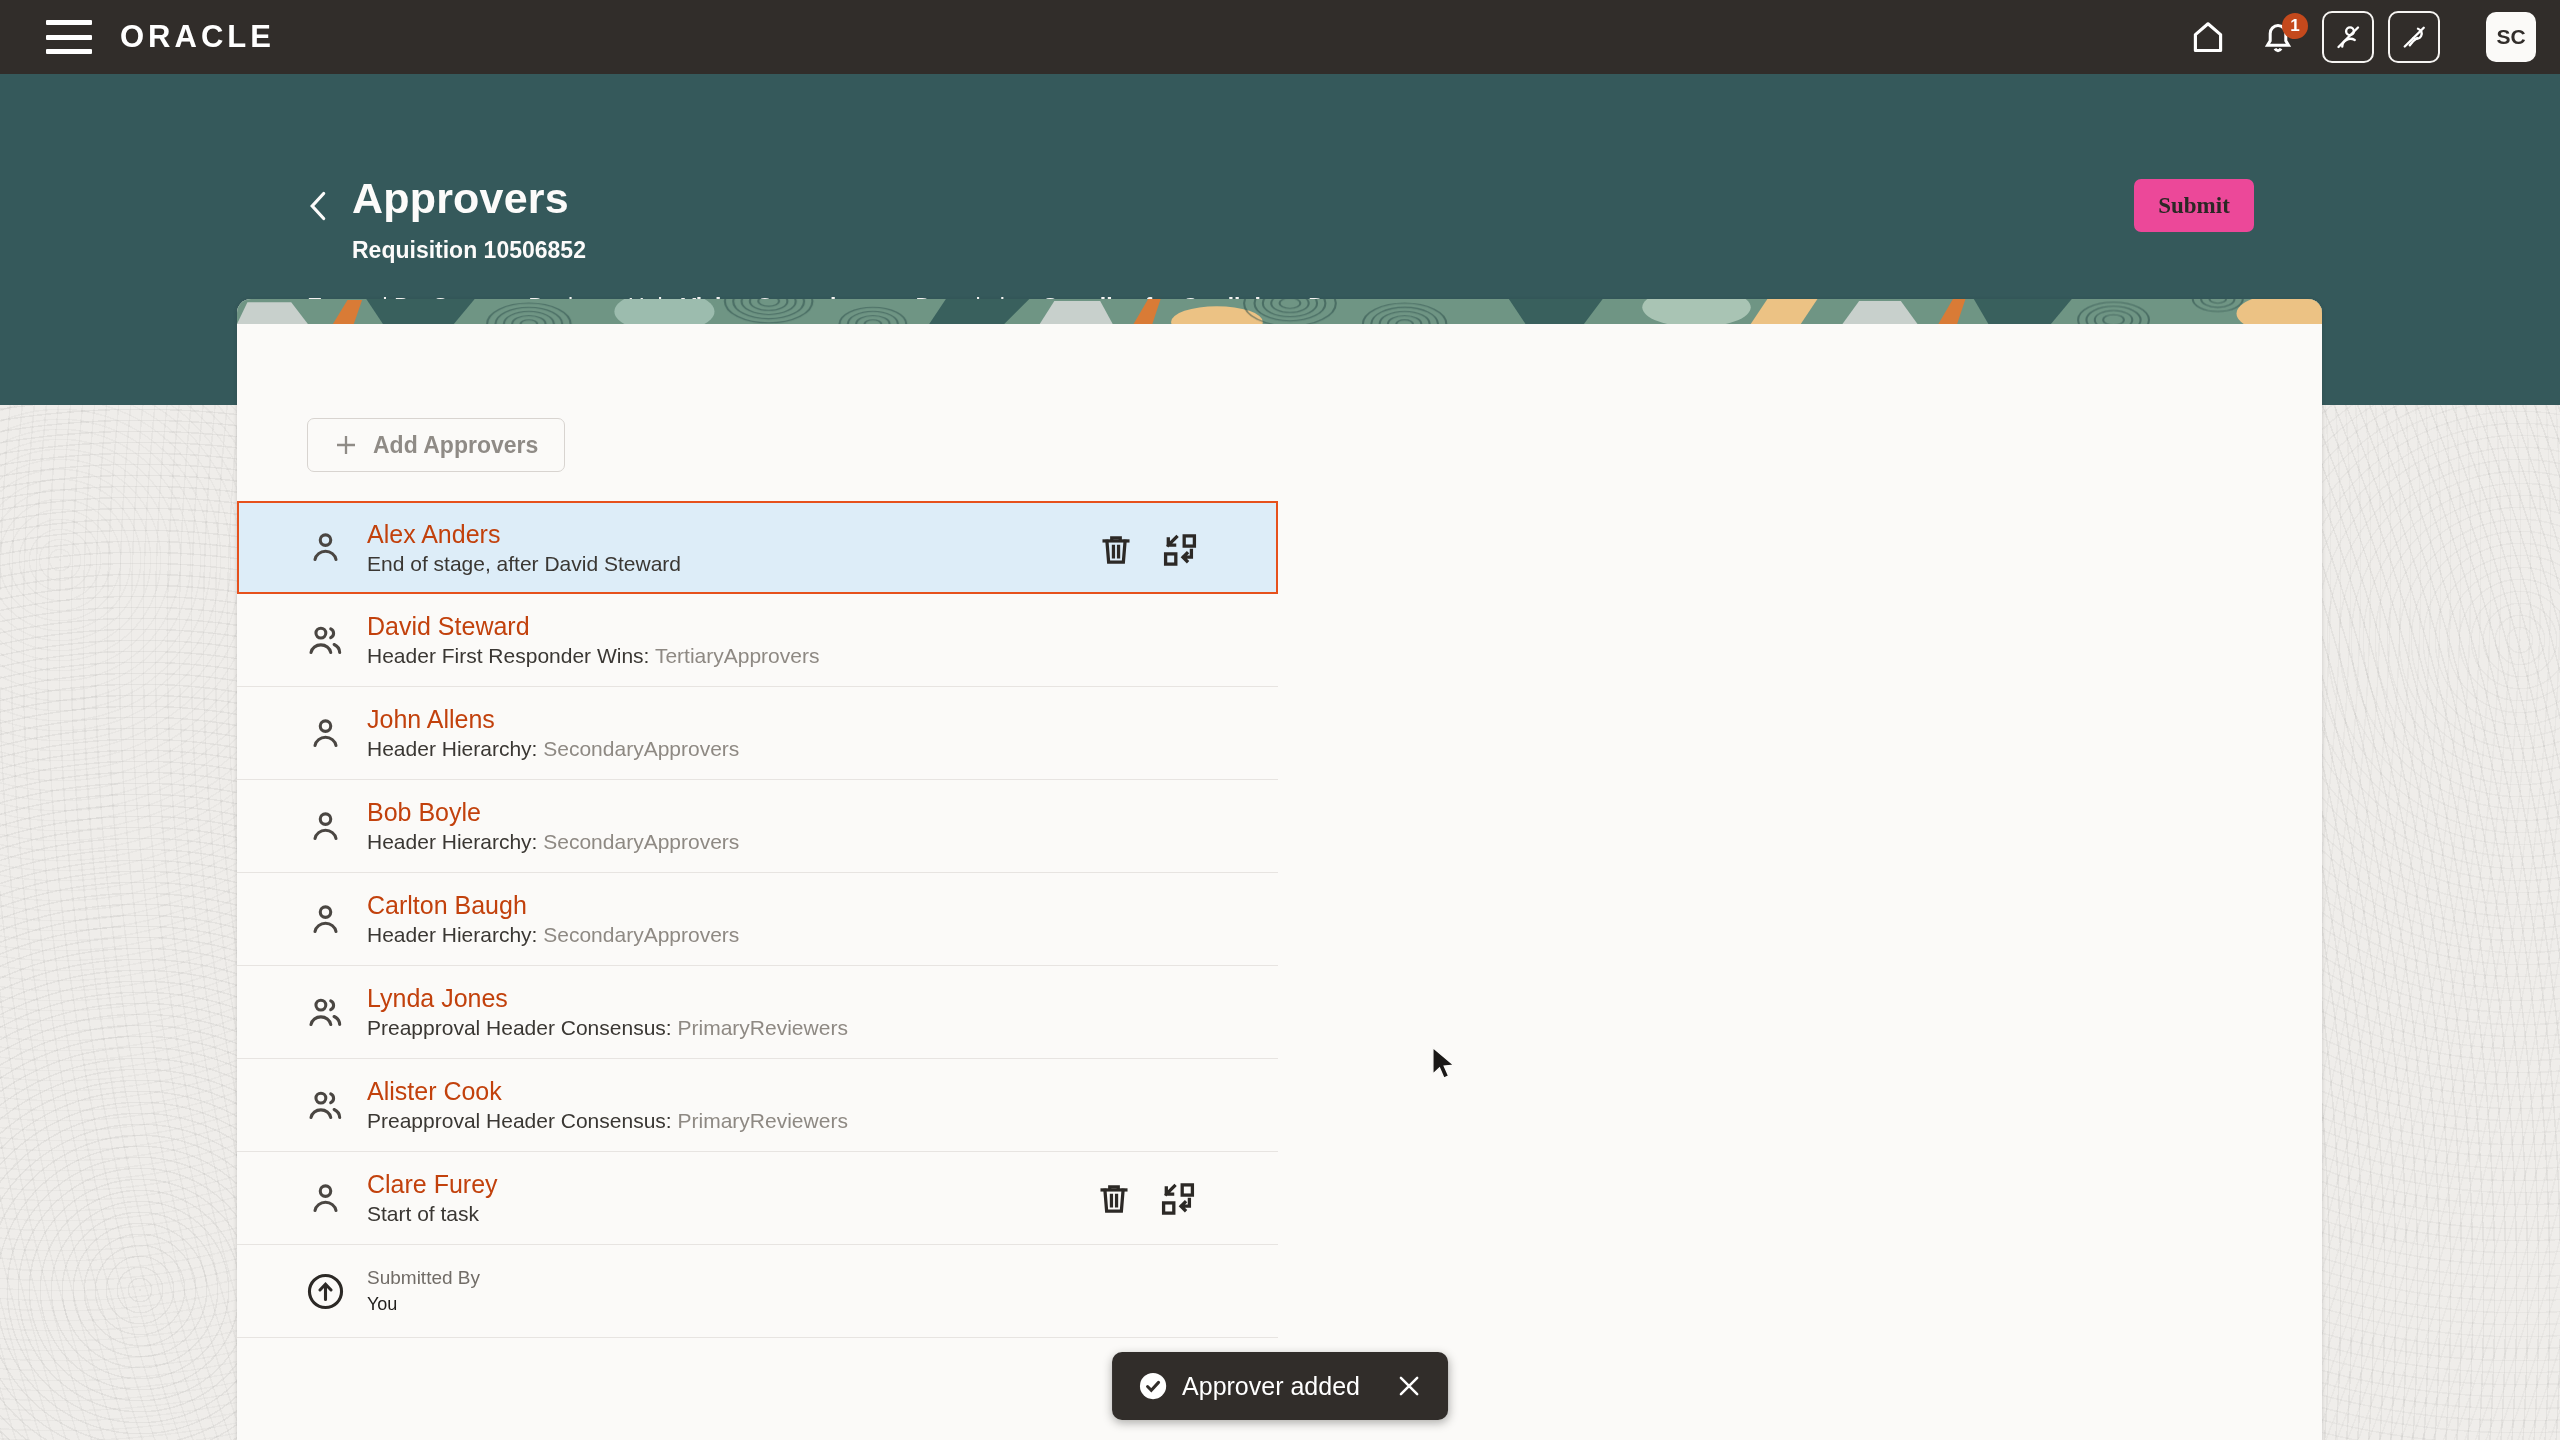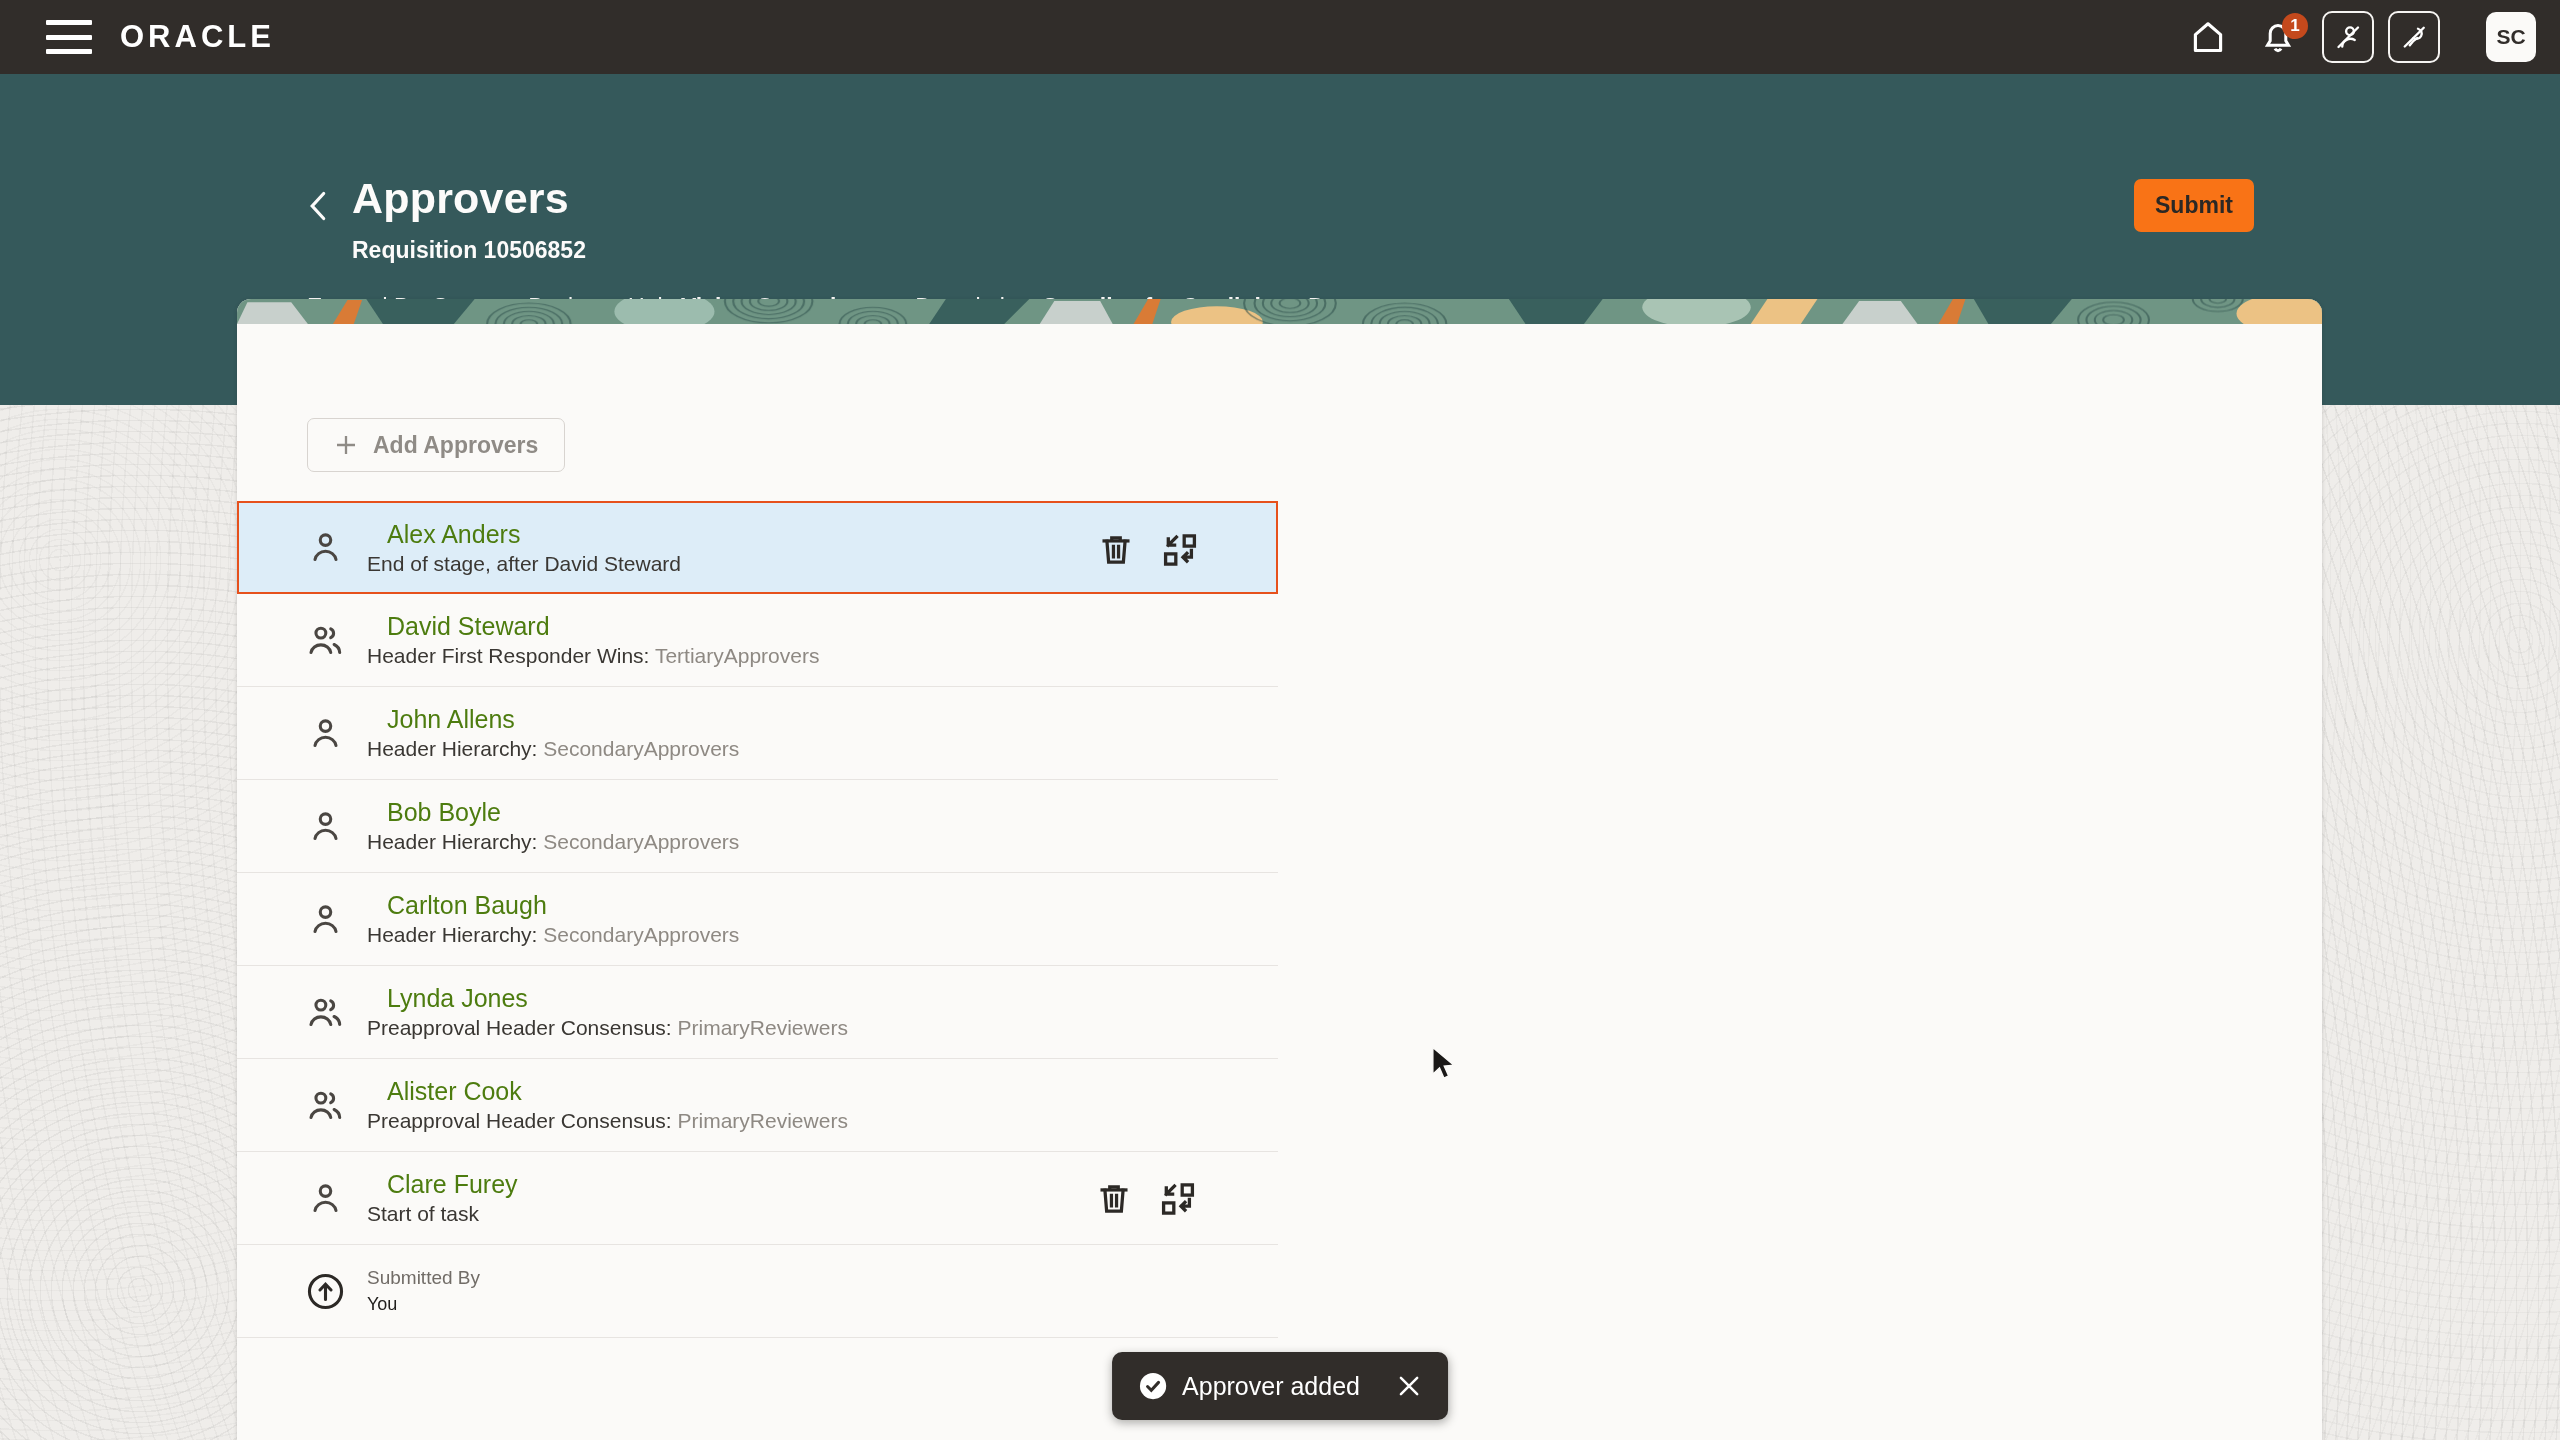--- a/index.html
+++ b/index.html
@@ -48,22 +48,22 @@
   }
   .back-btn { position:absolute; left:300px; top:112px; width:34px; height:40px; display:flex; align-items:center; justify-content:center; cursor:pointer; }
   .ph-title { position:absolute; left:352px; top:100px; font-size:43px; font-weight:800; letter-spacing:.2px; }
   .ph-sub   { position:absolute; left:352px; top:163px; font-size:23px; font-weight:700; }
   .ph-meta  { position:absolute; left:307px; top:220px; display:flex; gap:38px; font-size:23px; }
   .meta-pair { display:flex; gap:12px; align-items:baseline; }
   .meta-label { font-weight:400; }
   .meta-value { font-weight:700; }
   .submit-btn {
     position:absolute; left:2134px; top:105px; width:120px; height:53px;
-    background:#f97316; color:#2b2825; border:none; border-radius:7px;
-    font-size:23px; font-weight:700; font-family:Liberation Sans, sans-serif; cursor:pointer;
+    background:#ec4899; color:#2b2825; border:none; border-radius:7px;
+    font-size:23px; font-weight:700; font-family:Liberation Serif, serif; cursor:pointer;
     display:flex; align-items:center; justify-content:center;
   }
 
   
   .card {
     position:absolute; left:237px; top:299px; width:2085px; height:1285px;
     background:#fbfaf8; border-radius:14px 14px 0 0;
     box-shadow:0 1px 4px rgba(40,38,36,.18);
   }
   .banner { width:100%; height:25px; display:block; border-radius:14px 14px 0 0; }
@@ -80,21 +80,21 @@
     position:relative; width:1041px; height:93px;
     border-bottom:1px solid #e7e4e1; cursor:pointer;
     display:flex; align-items:center;
   }
   .row.highlight {
     background:#ddedf8; border:2px solid #e6511c;
   }
   .row-icon { width:37px; height:37px; margin-left:70px; flex:0 0 auto; }
   .row.highlight .row-icon { margin-left:68px; }
   .row-text { margin-left:23px; display:flex; flex-direction:column; gap:3px; }
-  .row-title { font-size:25px; color:#4d7c0f;margin-left:20px; }
+  .row-title { font-size:25px; color:#c2410c; }
   .row-sub   { font-size:21px; }
   .sub-dark  { color:#3a3733; }
   .sub-gray  { color:#8e8983; }
   .row-action {
     position:absolute; top:28px; width:38px; height:38px; background:transparent; border:none;
     display:flex; align-items:center; justify-content:center; cursor:pointer; padding:0;
   }
   .row-action.trash   { left:858px; }
   .row-action.reorder { left:922px; }
 

